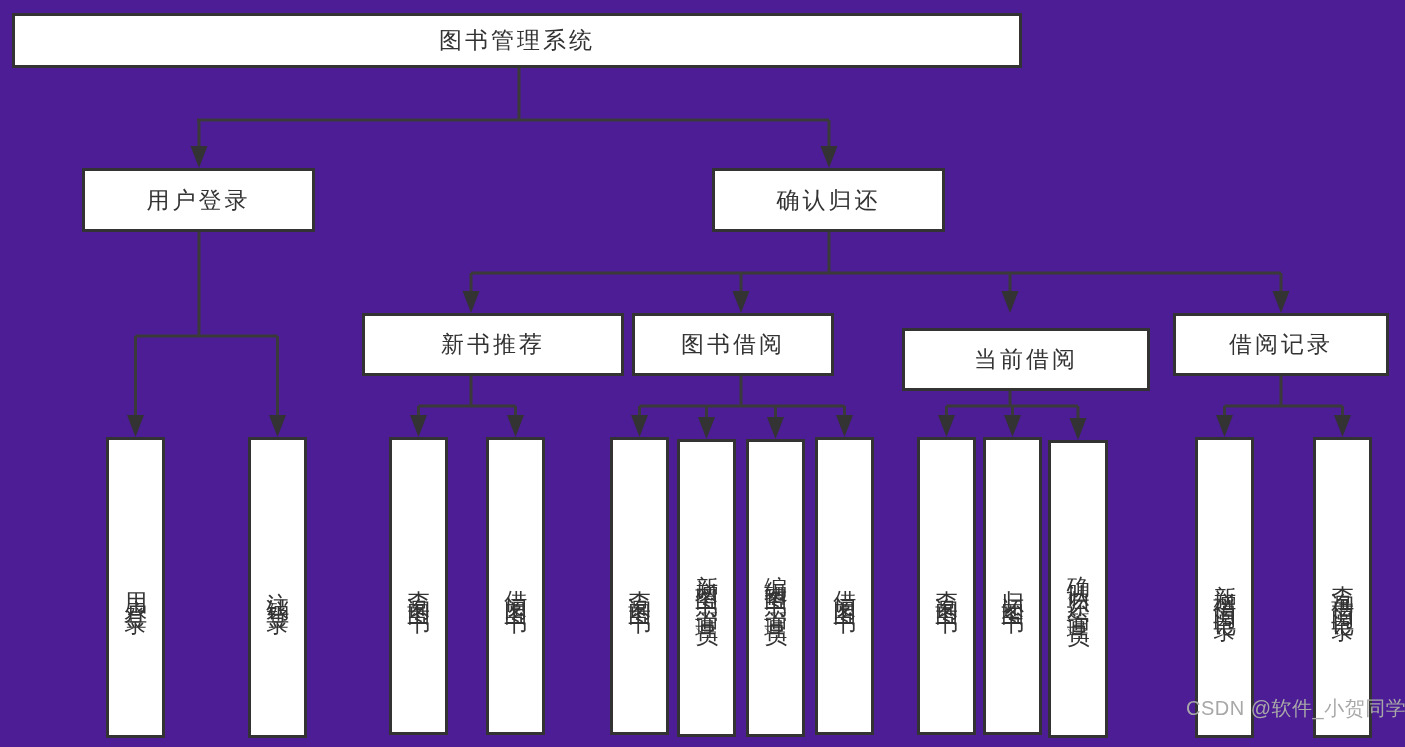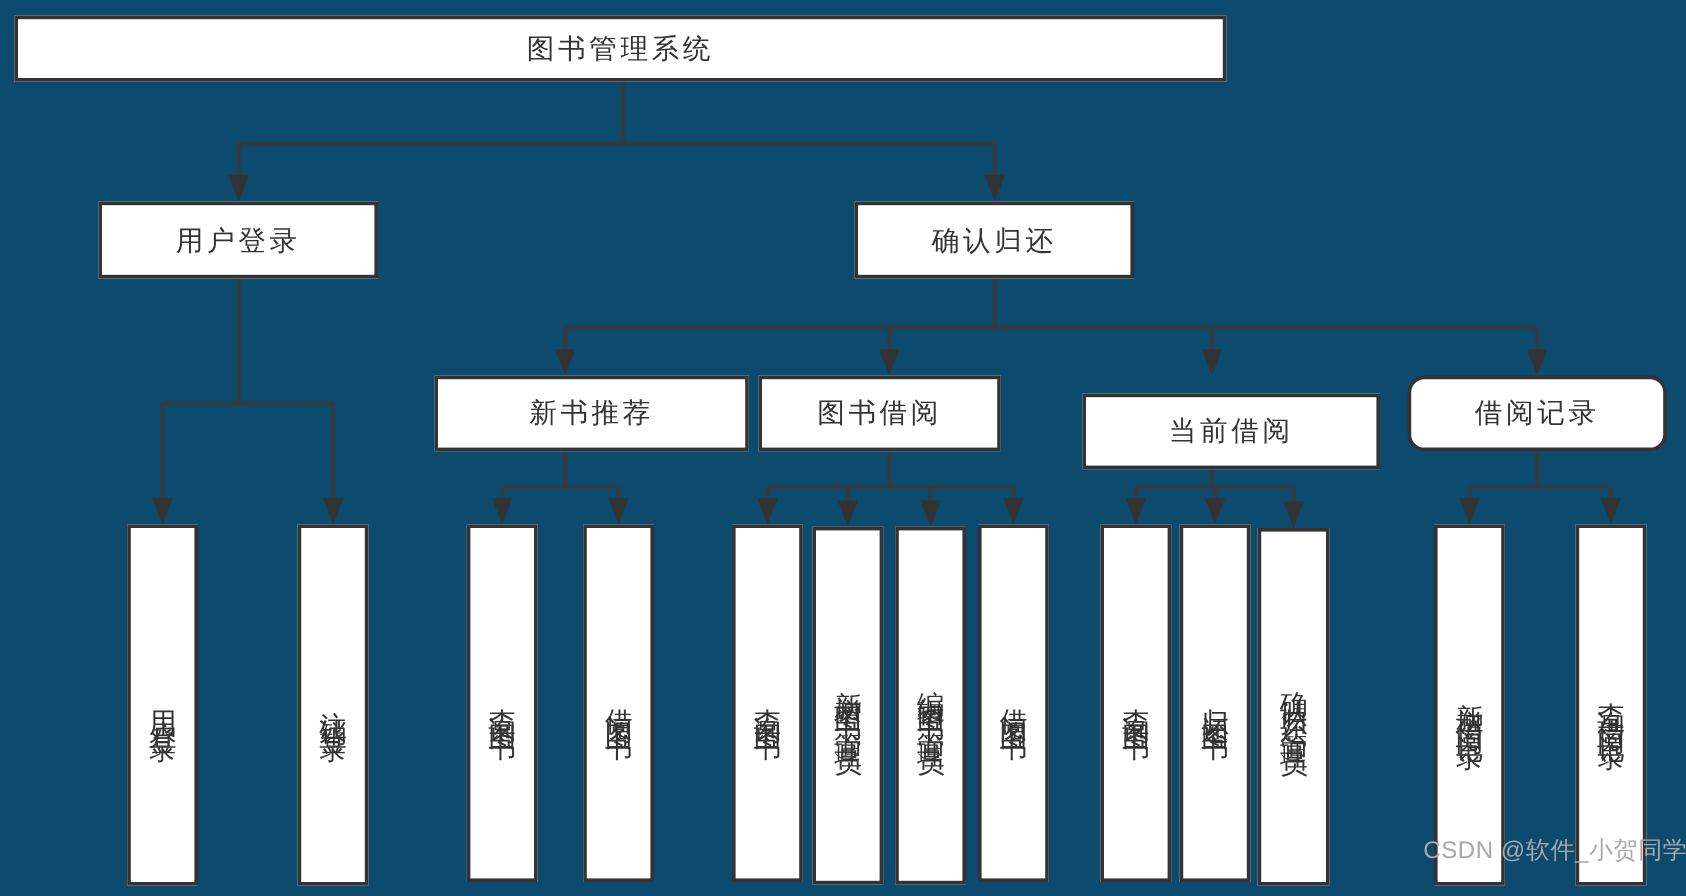--- a/index.html
+++ b/index.html
@@ -1,20 +1,20 @@
 <!DOCTYPE html>
 <html><head>
 <meta charset="utf-8">
 <style>
   html, body { margin: 0; padding: 0; background: #ffffff; }
   .canvas {
     position: relative;
     width: 1405px;
     height: 747px;
-    background: #0c4a6e;
+    background: #4c1d95;
     font-family: "Liberation Sans", sans-serif;
     overflow: hidden;
   }
   .connectors {
     position: absolute;
     left: 0; top: 0;
     z-index: 0;
   }
   .node {
     position: absolute;
@@ -125,21 +125,21 @@
 
   <div class="node" style="left:362px; top:313px; width:262px; height:63px;">
     <span>新书推荐</span>
   </div>
   <div class="node" style="left:632px; top:313px; width:202px; height:63px;">
     <span>图书借阅</span>
   </div>
   <div class="node" style="left:902px; top:328px; width:248px; height:63px;">
     <span>当前借阅</span>
   </div>
-  <div class="node" style="left:1173px; top:313px; width:216px; height:63px;border-radius:14px;">
+  <div class="node" style="left:1173px; top:313px; width:216px; height:63px;">
     <span>借阅记录</span>
   </div>
 
   <div class="node leaf" style="left:106px; top:437px; width:59px; height:301px;">
     <span>用户登录</span>
   </div>
   <div class="node leaf" style="left:248px; top:437px; width:59px; height:301px;">
     <span>注销登录</span>
   </div>
 

